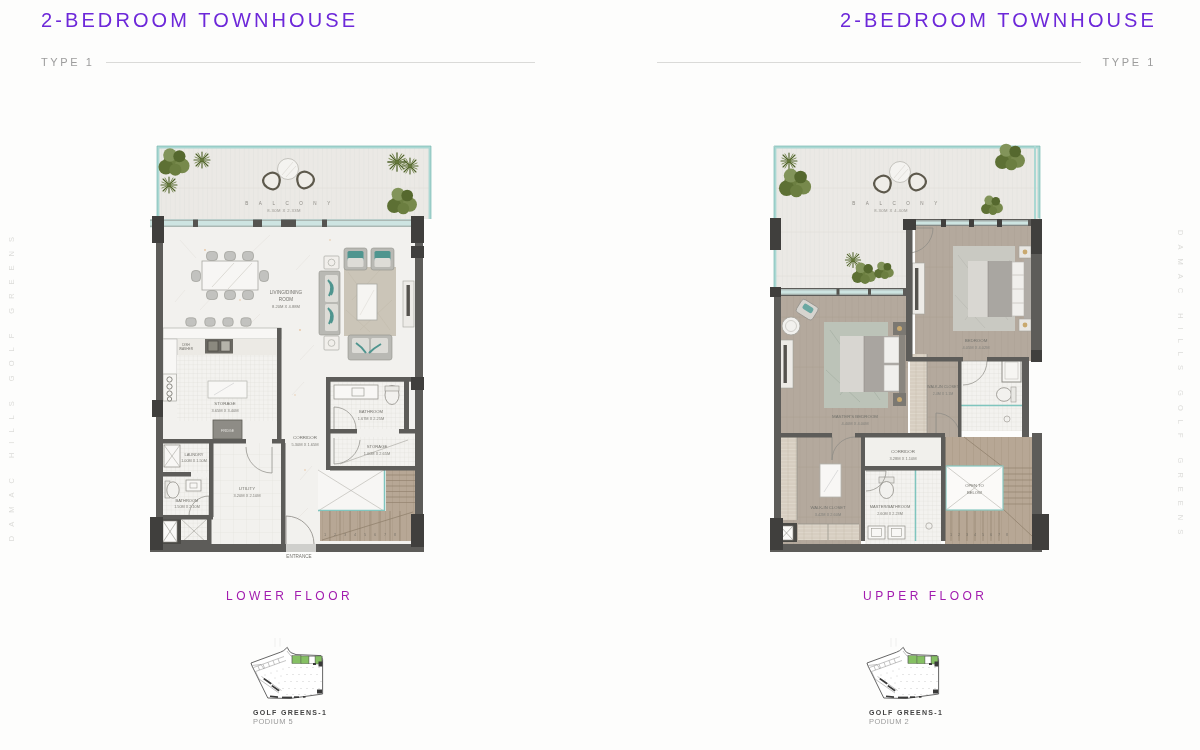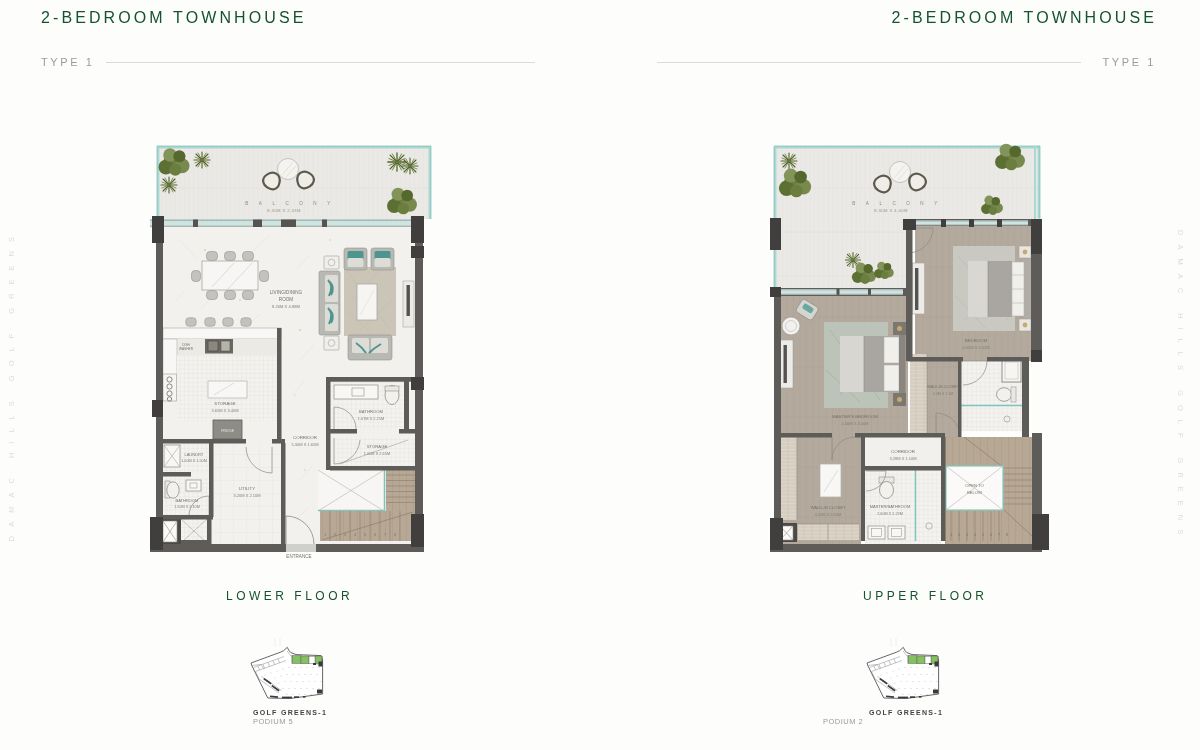--- a/index.html
+++ b/index.html
@@ -1,21 +1,21 @@
 <!DOCTYPE html>
 <html><head>
 <meta charset="utf-8">
 <style>
   html,body{margin:0;padding:0}
   body{width:1200px;height:750px;background:#fdfdfc;font-family:"Liberation Sans",sans-serif;overflow:hidden;position:relative}
   .abs{position:absolute}
-  .title{font-size:16px;color:#14532d;letter-spacing:3.1px;white-space:nowrap}
+  .title{font-size:20px;color:#6d28d9;letter-spacing:3.1px;white-space:nowrap}
   .type{font-size:11px;color:#9c9c9c;letter-spacing:2.6px;white-space:nowrap}
   .rule{height:1px;background:#dadad8}
-  .floorlab{font-size:12px;color:#14532d;letter-spacing:3.5px;white-space:nowrap}
+  .floorlab{font-size:12px;color:#a21caf;letter-spacing:3.5px;white-space:nowrap}
   .gg{font-size:7px;font-weight:bold;color:#434343;letter-spacing:1.3px;white-space:nowrap}
   .pod{font-size:7.5px;color:#9b9b9b;letter-spacing:0.5px;white-space:nowrap}
   .side{font-size:7.5px;color:#dcdcd9;letter-spacing:9px;writing-mode:vertical-rl;white-space:nowrap}
 </style>
 </head>
 <body>
 
 <div class="abs title" style="left:41px;top:9px">2-BEDROOM TOWNHOUSE</div>
 
 <div class="abs title" style="right:43px;top:9px">2-BEDROOM TOWNHOUSE</div>
@@ -33,21 +33,21 @@
 <div class="abs floorlab" style="left:863px;top:589px">UPPER FLOOR</div>
 
 <div class="abs side" style="left:7px;top:228px;transform:rotate(180deg)">DAMAC HILLS GOLF GREENS</div>
 
 <div class="abs side" style="left:1176px;top:230px">DAMAC HILLS GOLF GREENS</div>
 
 <div class="abs gg" style="left:253px;top:709px">GOLF GREENS-1</div>
 <div class="abs pod" style="left:253px;top:717px">PODIUM 5</div>
 
 <div class="abs gg" style="left:869px;top:709px">GOLF GREENS-1</div>
-<div class="abs pod" style="left:823px;top:717px">PODIUM 2</div>
+<div class="abs pod" style="left:869px;top:717px">PODIUM 2</div>
 
 <svg class="abs" style="left:0;top:0" width="1200" height="750" viewBox="0 0 1200 750">
 <defs>
   <pattern id="planks" width="4.6" height="44" patternUnits="userSpaceOnUse">
     <rect width="4.6" height="44" fill="#ebe9e5"></rect>
     <line x1="0" y1="0" x2="0" y2="44" stroke="#e0deda" stroke-width="0.8"></line>
     <line x1="0" y1="12" x2="4.6" y2="12" stroke="#e0ded9" stroke-width="0.6"></line>
   </pattern>
   <pattern id="tiles" width="4.4" height="4.4" patternUnits="userSpaceOnUse">
     <rect width="4.4" height="4.4" fill="#f3f2ef"></rect>

